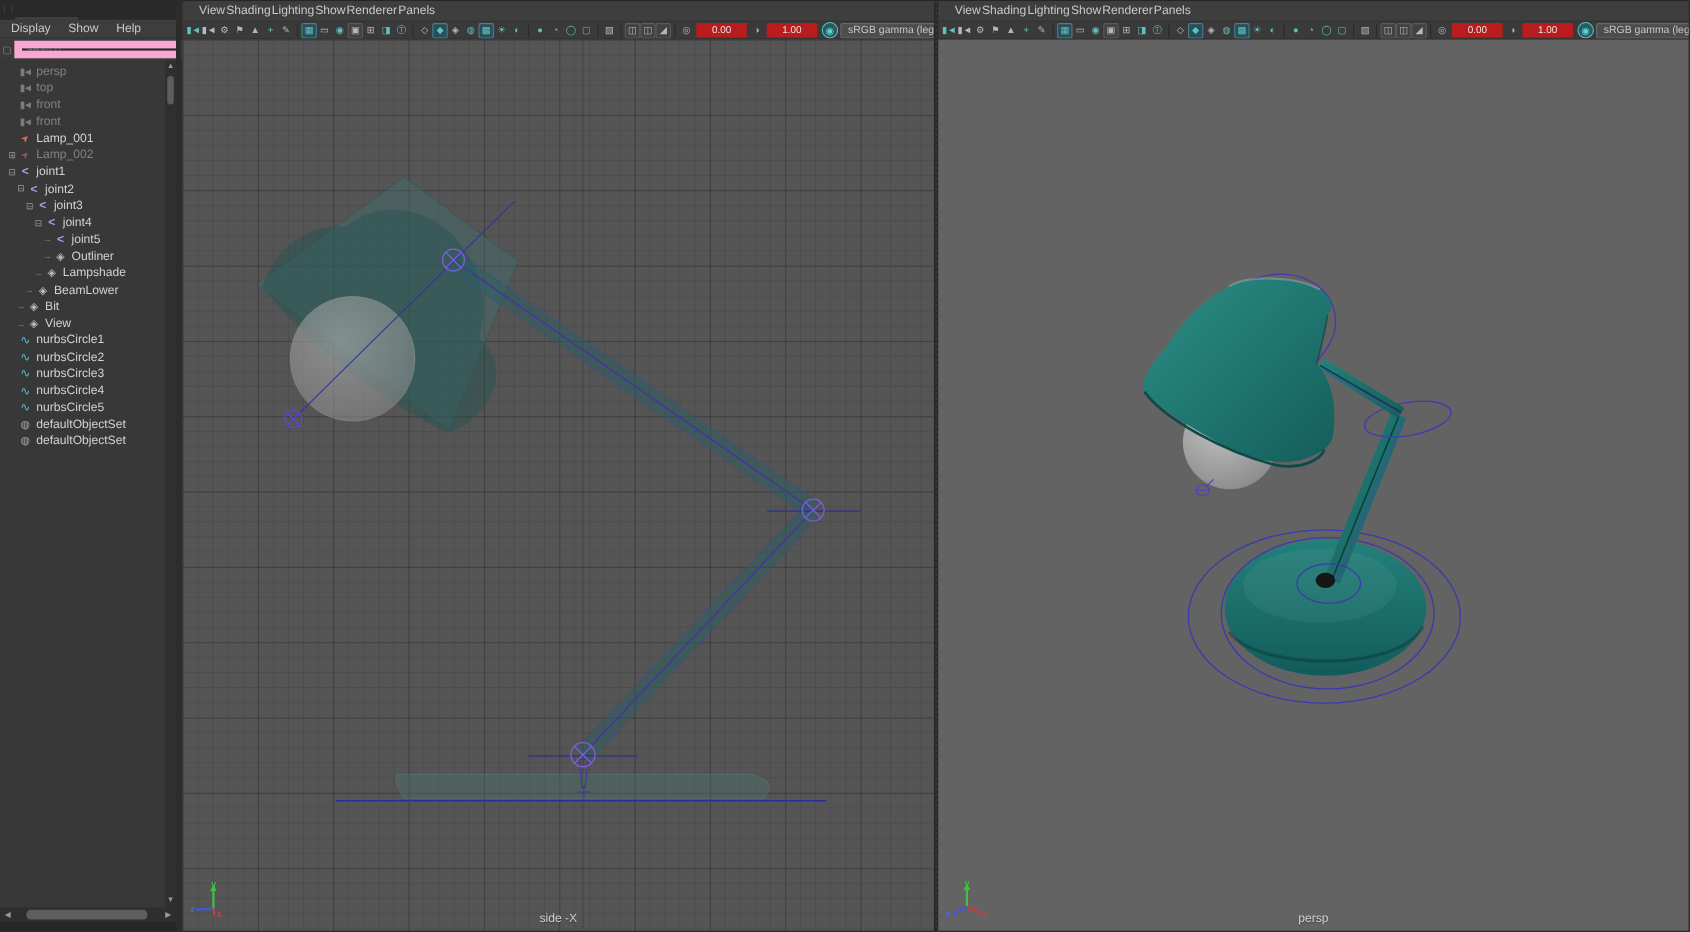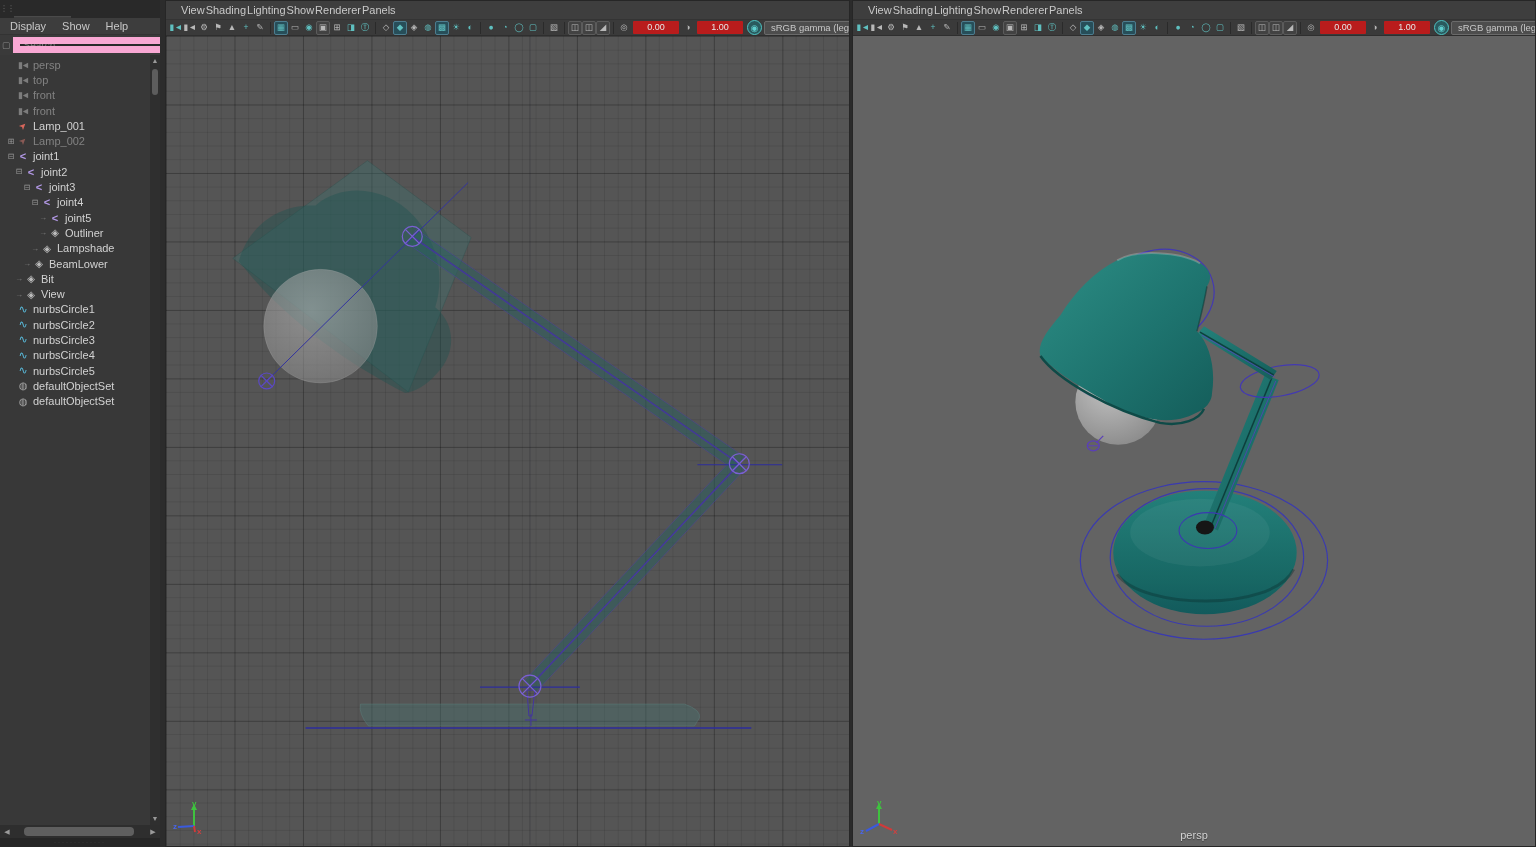--- a/index.html
+++ b/index.html
@@ -404,20 +404,21 @@
     </svg>
     <svg class="axis-gizmo" width="46" height="42">
       <line x1="22" y1="30" x2="22" y2="12" stroke="#3fc23f" stroke-width="2"></line>
       <polygon points="22,8 19,14 25,14" fill="#3fc23f"></polygon>
       <text x="20" y="10" fill="#3fc23f" font-size="8" font-weight="bold">y</text>
       <line x1="22" y1="30" x2="6" y2="31" stroke="#3a5adf" stroke-width="2"></line>
       <text x="1" y="33" fill="#4a66e8" font-size="8" font-weight="bold">z</text>
       <line x1="22" y1="30" x2="23" y2="36" stroke="#d03a3a" stroke-width="2"></line>
       <text x="25" y="38" fill="#d04040" font-size="8" font-weight="bold">x</text>
     </svg>
+    <div class="vp-label">side -X</div>
   </div>
 </div>
 
 <div class="viewport vp-right">
   <div class="vp-menubar">
       <div class="vp-menu">View</div>
       <div class="vp-menu">Shading</div>
       <div class="vp-menu">Lighting</div>
       <div class="vp-menu">Show</div>
       <div class="vp-menu">Renderer</div>

